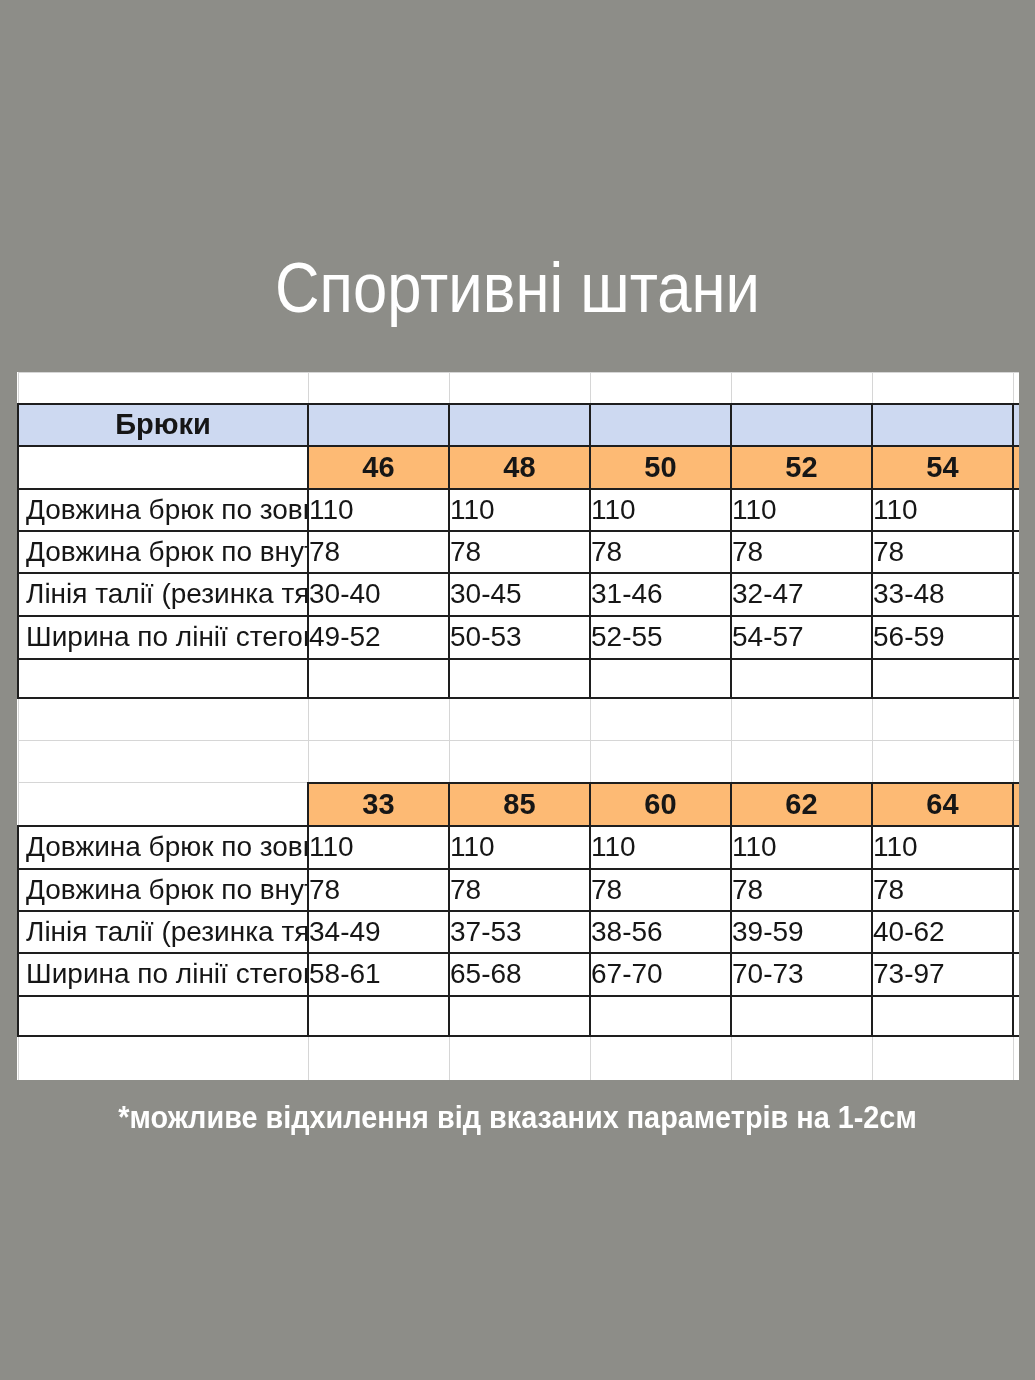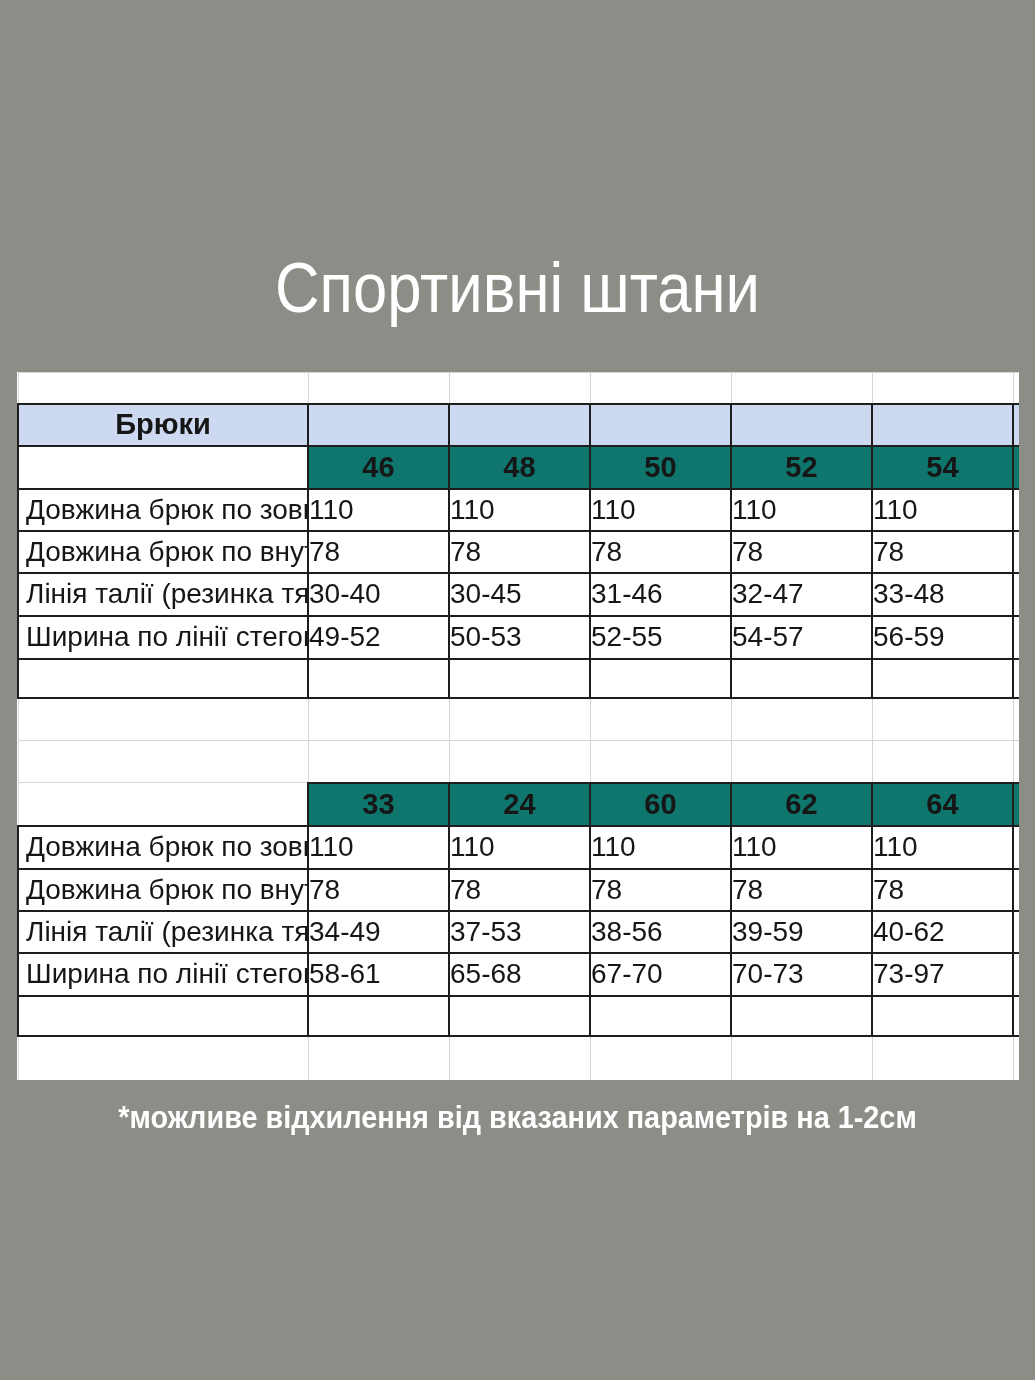--- a/index.html
+++ b/index.html
@@ -31,21 +31,21 @@
   td {
     padding:0;
     font-size:28px;
     color:#161616;
     vertical-align:middle;
     overflow:hidden;
   }
   .lt { border:1px solid #d6d6d6; }
   .bk { border:2px solid #1e1e1e; }
   .blue { background:#cdd9f1; }
-  .orange { background:#0f766e; }
+  .orange { background:#fdba74; }
   .ctr { text-align:center; font-weight:700; font-size:29px;margin-top:16px; }
   .size { text-align:center; font-weight:700; font-size:29px; }
   .lab { text-align:left; padding-left:7px; white-space:nowrap; }
   .val { text-align:left; padding-right:10px; white-space:nowrap; }
   .sl { border-right:none; }
   .footnote {
     position:absolute; top:1100px; left:0; width:100%;
     text-align:center;
     color:#ffffff;
     font-size:31px; font-weight:700;
@@ -165,21 +165,21 @@
       <td class="lt"></td>
       <td class="lt"></td>
       <td class="lt"></td>
       <td class="lt"></td>
       <td class="lt sl"></td>
     </tr>
 
     <tr style="height:43px">
       <td class="lt"></td>
       <td class="bk orange size">33</td>
-      <td class="bk orange size">24</td>
+      <td class="bk orange size">85</td>
       <td class="bk orange size">60</td>
       <td class="bk orange size">62</td>
       <td class="bk orange size">64</td>
       <td class="bk orange sl"></td>
     </tr>
 
     <tr style="height:43px">
       <td class="bk lab">Довжина брюк по зовн.</td>
       <td class="bk val">110</td>
       <td class="bk val">110</td>

